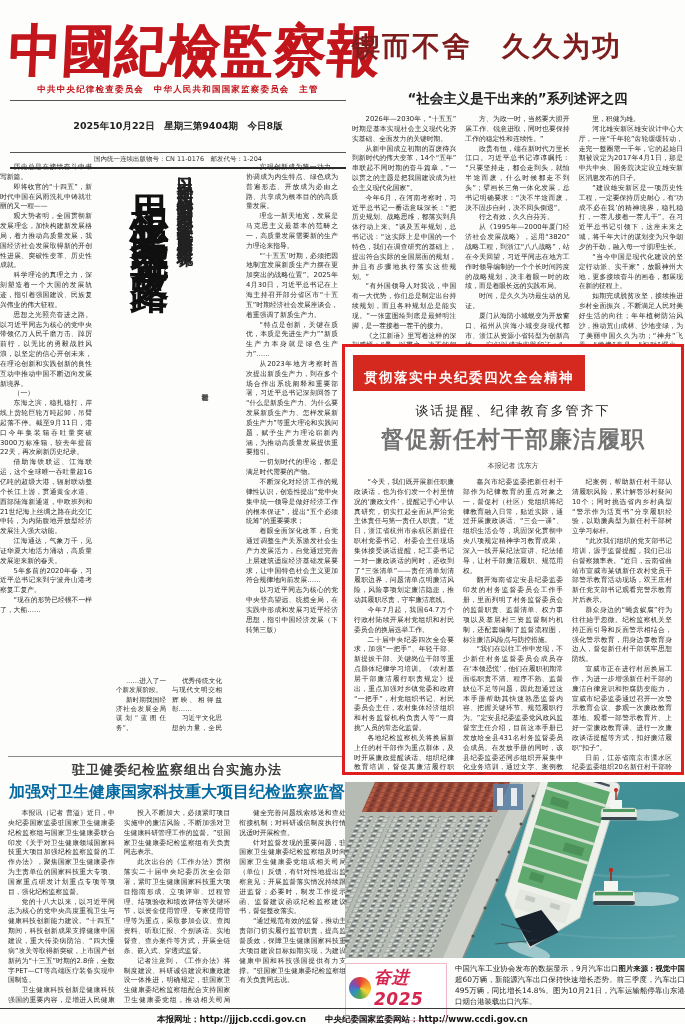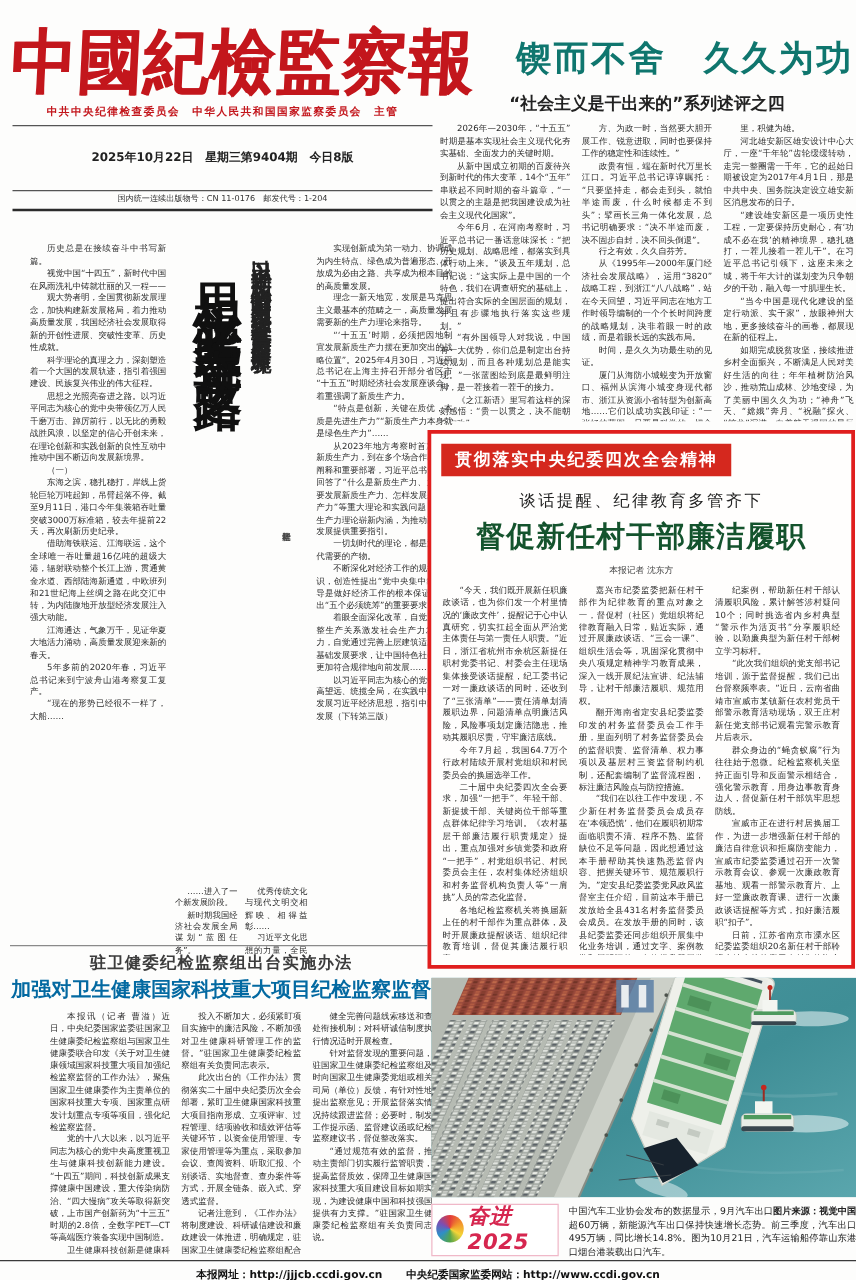--- a/index.html
+++ b/index.html
@@ -16,64 +16,64 @@
   .mast-rulebox{margin-top:4px;border-top:1px solid #555;border-bottom:1px solid #555;
                 padding:19px 2px;display:flex;justify-content:center;align-items:center;}
   .mast-date,.mast-issue{font-size:9.5px;font-weight:bold;color:#222;}
   .mast-cn{margin-top:2px;text-align:center;font-size:6.5px;color:#333;}
   .mast-thick{margin-top:3px;border-bottom:2px solid #2b2b2b;}
   
   .bp{margin:0;text-indent:2em;text-align:justify;}
   .col{overflow:hidden;font-size:6.8px;line-height:1.45;color:#2b2b2b;}
   .cols{display:flex;gap:9px;}
   
-  .lead{position:absolute;left:24px;top:163px;width:338px;height:591px;display:flex;gap:7px;margin-top:32px;}
+  .lead{position:absolute;left:0;top:163px;width:338px;height:591px;display:flex;gap:24px;}
   .lead-col{width:112px;height:100%;}
   .lead-midblock{width:108px;display:flex;flex-direction:column;align-items:center;}
   .lead-headrow{display:flex;flex-direction:row;justify-content:center;gap:6px;height:508px;}
   .vhead{writing-mode:vertical-rl;font-size:39px;font-weight:900;letter-spacing:9px;
          color:#101010;line-height:1.05;}
   .vsub{writing-mode:vertical-rl;font-family:"DejaVu Serif",serif;font-weight:600;
         font-size:16.5px;letter-spacing:2.5px;color:#222;line-height:1.1;}
   .vbyline{writing-mode:vertical-rl;font-size:7px;color:#444;margin-top:225px;}
   .lead-below{margin-top:6px;width:106px;height:70px;column-count:2;column-gap:6px;
               font-size:6.6px;line-height:1.42;overflow:hidden;color:#2b2b2b;}
   .lead-below .bp{text-indent:1.5em;}
   
   .health{position:absolute;left:8px;top:756px;width:338px;border-top:1px solid #8a8a8a;padding-top:4px;}
   .health-kicker{text-align:center;font-size:13px;font-weight:bold;color:#3c3c3c;letter-spacing:1px;}
   .health-head{text-align:center;font-size:16px;font-weight:900;color:#0369a1;margin-top:3px;
                white-space:nowrap;}
-  .health-cols{margin-top:6px;margin-left:32px;}
+  .health-cols{margin-top:6px;}
   .health .col{height:194px;flex:1;}
   
   .pers{position:absolute;left:352px;top:28px;width:331px;}
-  .pers-head{text-align:right;font-size:28px;font-weight:900;color:#0f766e;letter-spacing:2px;white-space:nowrap;}
-  .pers-sub{text-align:center;font-size:13.5px;font-weight:600;color:#222;margin-top:8px;}
+  .pers-head{text-align:left;font-size:28px;font-weight:900;color:#7f1d1d;letter-spacing:2px;white-space:nowrap;}
+  .pers-sub{text-align:center;font-size:13.5px;font-weight:600;color:#222;margin-top:24px;}
   .pers-byline{text-align:center;font-size:7px;color:#444;margin-top:5px;}
   .pers-cols{margin-top:7px;}
   .pers .col{height:238px;flex:1;}
   
   .village{position:absolute;left:342px;top:344px;width:336px;height:425px;
            border:3px solid #e01e1e;background:#fffefd;}
   .v-banner{display:inline-block;margin:8px 0 0 8px;background:#d5281e;color:#fff;
-            font-size:13.5px;font-weight:bold;letter-spacing:1.5px;padding:4px 11px 4px;}
+            font-size:13.5px;font-weight:bold;letter-spacing:1.5px;padding:14px 11px 4px;}
   .v-kicker{text-align:center;font-size:13px;color:#232323;letter-spacing:2px;margin-top:11px;}
   .v-head{text-align:center;font-family:"DejaVu Serif",serif;font-size:23px;font-weight:900;
-          color:#14532d;letter-spacing:1px;margin-top:4px;white-space:nowrap;}
+          color:#737373;letter-spacing:1px;margin-top:4px;white-space:nowrap;}
   .v-byline{text-align:center;font-size:7px;color:#444;margin-top:6px;}
   .v-cols{margin:7px 9px 0 9px;}
   .village .col{height:296px;flex:1;}
   
   .photo{position:absolute;left:345px;top:782px;width:340px;height:176px;overflow:hidden;}
   .photo svg{display:block;}
   
   .caprow{position:absolute;left:345px;top:963px;width:340px;display:flex;gap:8px;}
-  .badge{width:102px;height:42px;border:1px solid #f0b8c8;background:#fff;box-sizing:border-box;
-         display:flex;flex-direction:column;overflow:hidden;justify-content:flex-end;}
+  .badge{width:102px;height:58px;border:1px solid #f0b8c8;background:#fff;box-sizing:border-box;
+         display:flex;flex-direction:column;overflow:hidden;}
   .badge-top{display:flex;align-items:center;gap:3px;padding:2px 3px 0 3px;}
   .badge-circle{width:22px;height:22px;border-radius:50%;flex:none;
      background:conic-gradient(#e23a3a,#f2912c,#f4d437,#53a54b,#2e8fc7,#7a4fb5,#e23a3a);}
   .badge-title{font-style:italic;font-weight:900;font-size:17px;color:#d6264f;letter-spacing:0.5px;}
   .caption{flex:1;font-size:7.4px;line-height:1.5;text-align:justify;color:#222;}
   .credit{float:right;font-weight:bold;}
   
   .footer{position:absolute;left:0;top:1008px;width:685px;border-top:1px solid #3a3a3a;
           padding-top:5px;text-align:center;font-size:8.5px;font-weight:bold;color:#111;}
   .footer span{margin:10px 8px;}
@@ -90,21 +90,21 @@
       <span class="mast-date">2025年10月22日　星期三</span>
       <span class="mast-issue">第9404期　今日8版</span>
     </div>
     <div class="mast-cn">国内统一连续出版物号：CN 11-0176　邮发代号：1-204</div>
     <div class="mast-thick"></div>
   </header>
 
   <section class="lead">
     <div class="lead-col col">
         <p class="bp">历史总是在接续奋斗中书写新篇。</p>
-        <p class="bp">视觉中国“十四五”，新时代中国在风雨洗礼中铸就壮丽的又一程——</p>
+        <p class="bp">即将收官的“十四五”，新时代中国在风雨洗礼中铸就壮丽的又一程——</p>
         <p class="bp">观大势者明，全国贯彻新发展理念，加快构建新发展格局，着力推动高质量发展，我国经济社会发展取得新的开创性进展、突破性变革、历史性成就。</p>
         <p class="bp">科学理论的真理之力，深刻塑造着一个大国的发展轨迹，指引着强国建设、民族复兴伟业的伟大征程。</p>
         <p class="bp">思想之光照亮奋进之路。以习近平同志为核心的党中央带领亿万人民千磨万击、踔厉前行，以无比的勇毅战胜风浪，以坚定的信心开创未来，在理论创新和实践创新的良性互动中推动中国不断迈向发展新境界。</p>
         <p class="bp">（一）</p>
         <p class="bp">东海之滨，稳扎稳打，岸线上货轮巨轮万吨起卸，吊臂起落不停。截至9月11日，港口今年集装箱吞吐量突破3000万标准箱，较去年提前22天，再次刷新历史纪录。</p>
         <p class="bp">借助海铁联运、江海联运，这个全球唯一吞吐量超16亿吨的超级大港，辐射联动整个长江上游，贯通黄金水道、西部陆海新通道，中欧班列和21世纪海上丝绸之路在此交汇中转，为内陆腹地开放型经济发展注入强大动能。</p>
         <p class="bp">江海通达，气象万千，见证华夏大地活力涌动，高质量发展迎来新的春天。</p>
         <p class="bp">5年多前的2020年春，习近平总书记来到宁波舟山港考察复工复产。</p>
         <p class="bp">“现在的形势已经很不一样了，大船……</p>
       </div>

